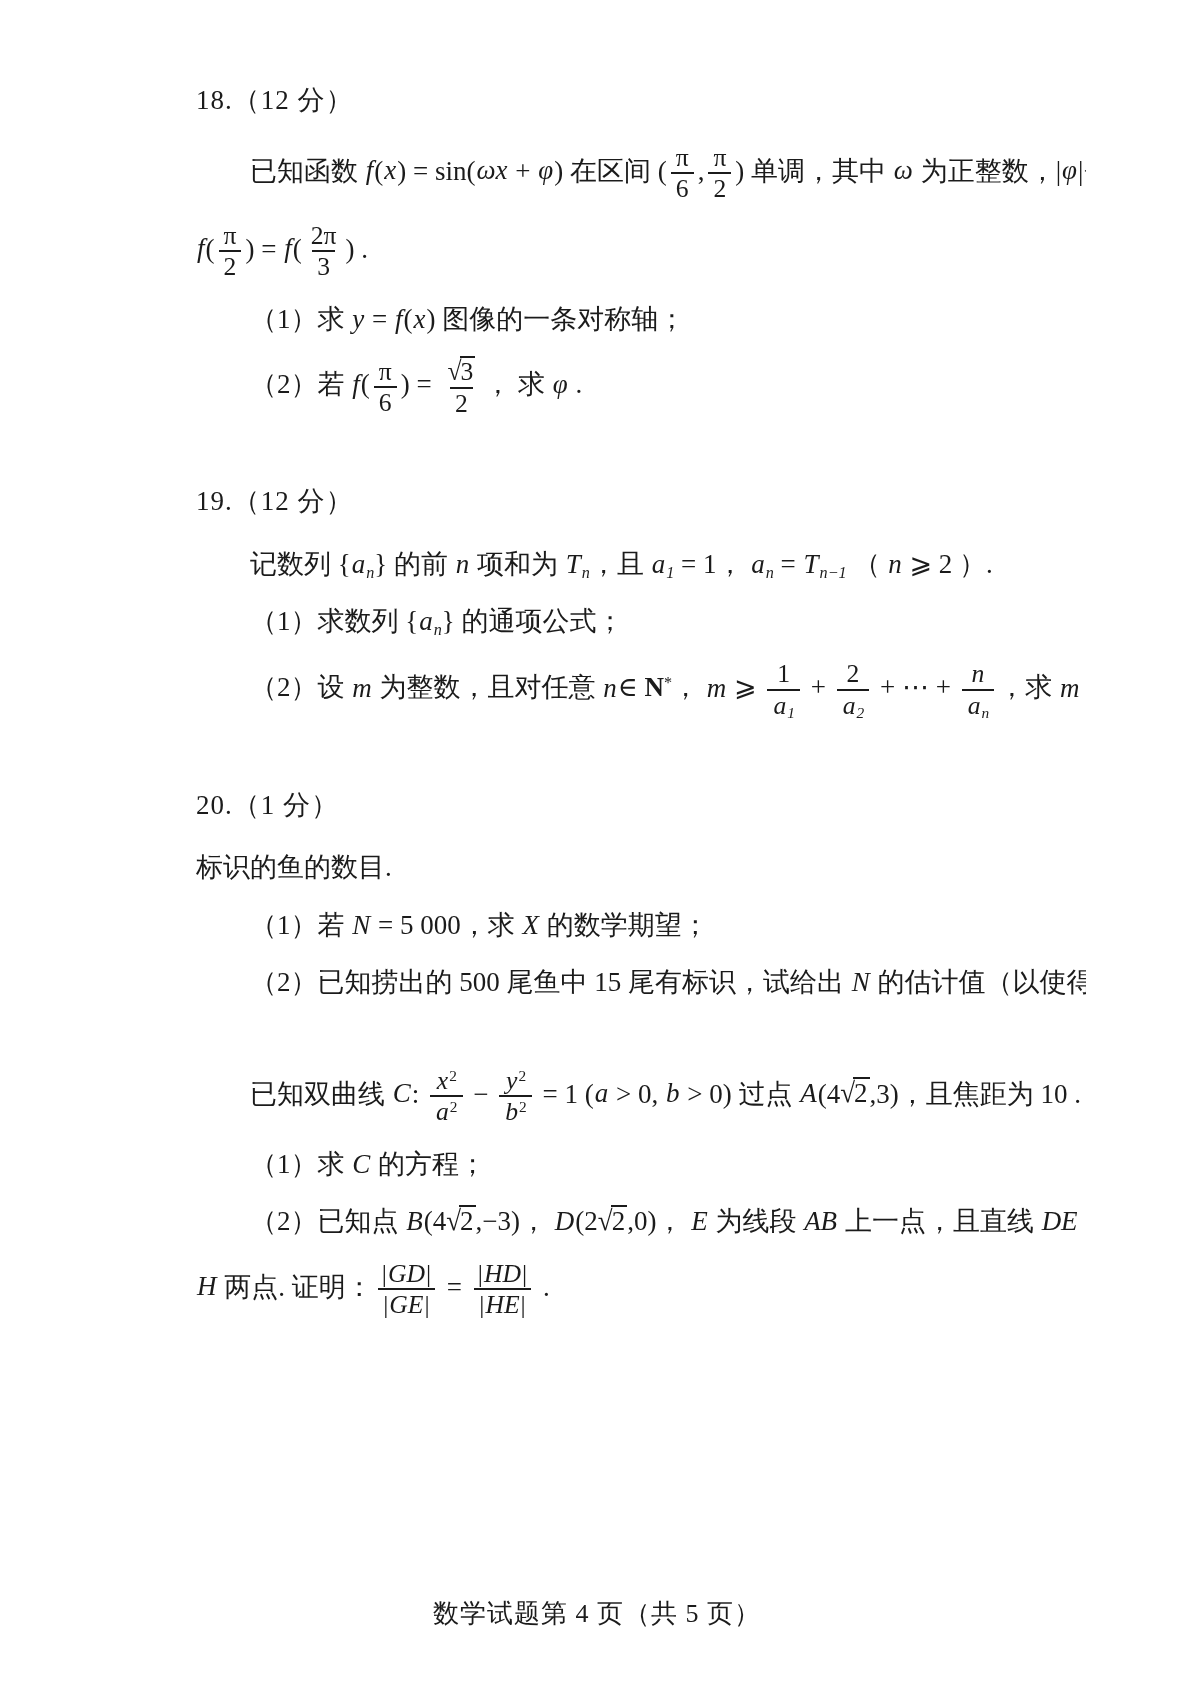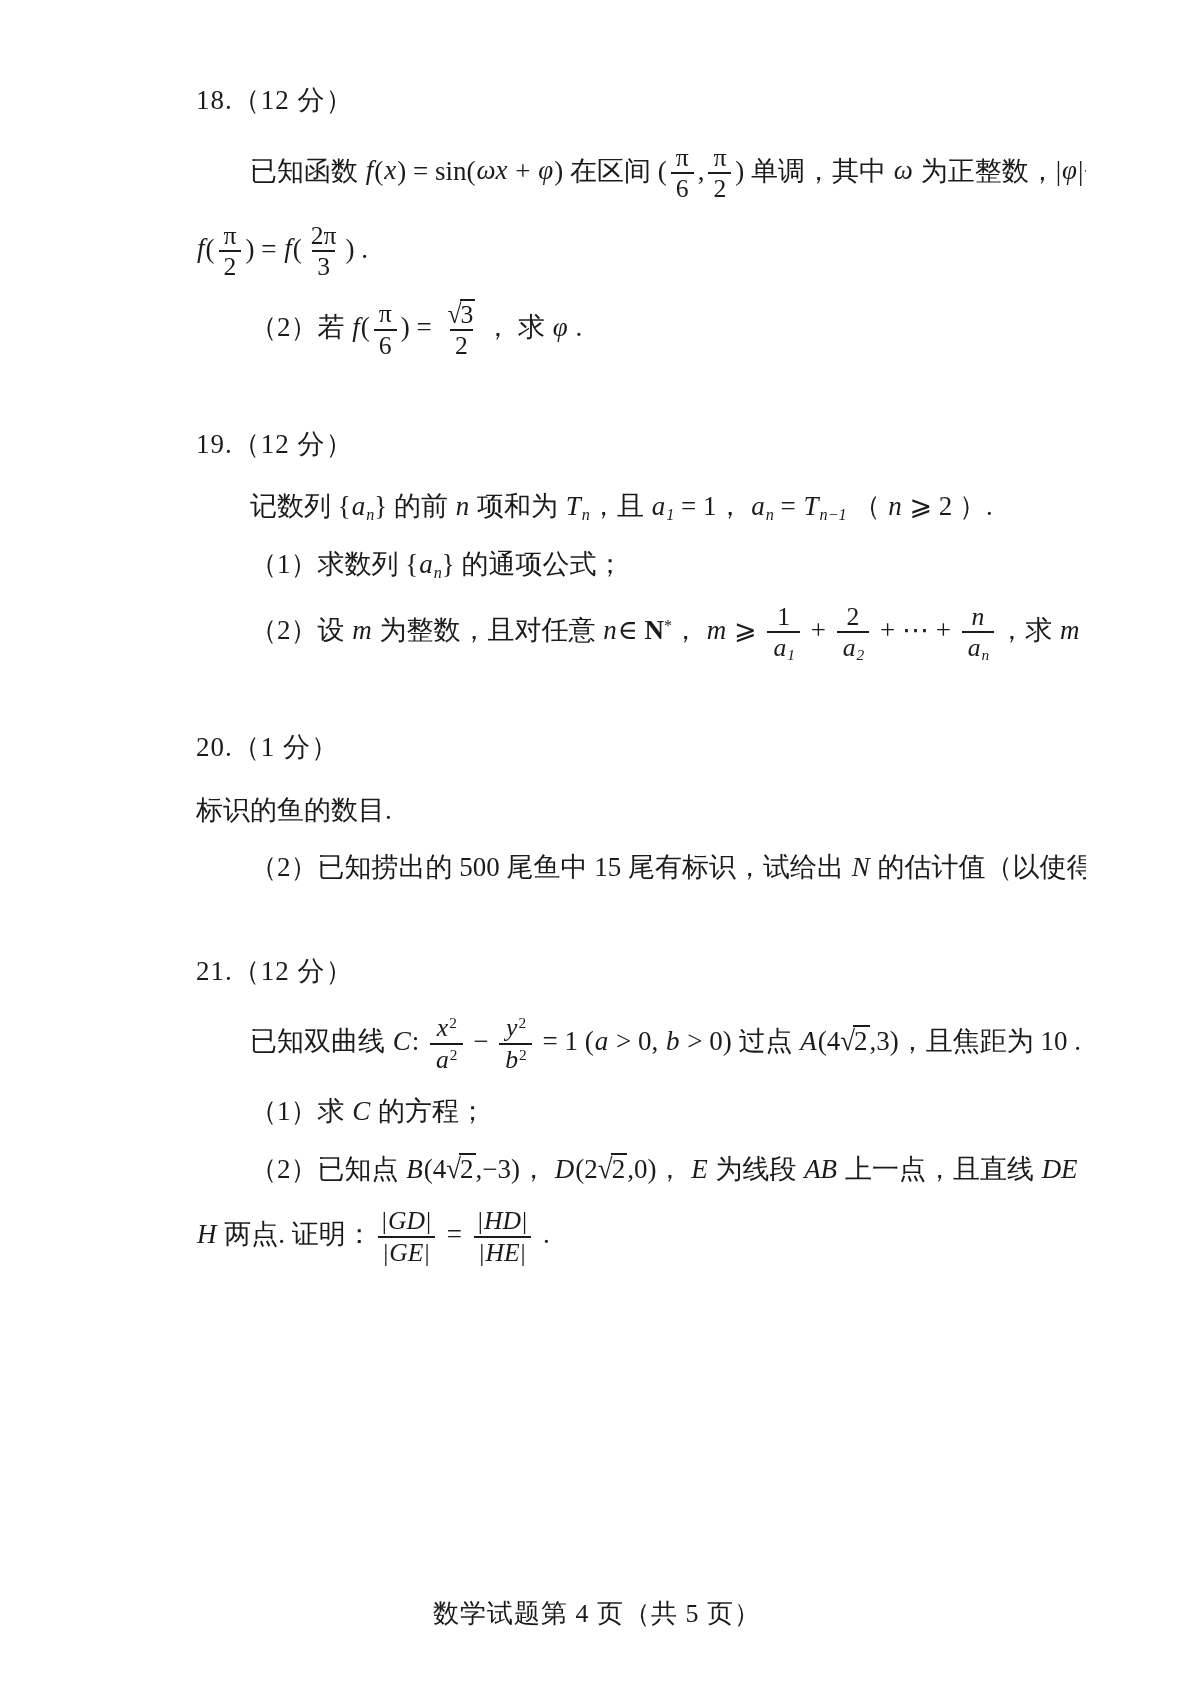--- a/index.html
+++ b/index.html
@@ -77,20 +77,21 @@
           <span class="fn">π</span>
           <span class="fd">2</span>
         </span>，且</div>
     <div class="line"><span class="vi">f</span>(<span class="frac">
           <span class="fn">π</span>
           <span class="fd">2</span>
         </span>) = <span class="vi">f</span>(<span class="frac">
           <span class="fn">2π</span>
           <span class="fd">3</span>
         </span>) .</div>
+    <div class="line ind">（1）求 <span class="vi">y</span> = <span class="vi">f</span>(<span class="vi">x</span>) 图像的一条对称轴；</div>
     <div class="line ind">（2）若 <span class="vi">f</span>(<span class="frac">
           <span class="fn">π</span>
           <span class="fd">6</span>
         </span>) = <span class="frac">
           <span class="fn"><span class="sqrt"><span class="rsign">√</span><span class="rbody">3</span></span></span>
           <span class="fd">2</span>
         </span>， 求 <span class="vi">φ</span> .</div>
   </section>
 
   <section class="problem">
@@ -105,25 +106,25 @@
           <span class="fd"><span class="vi">a</span><span class="vsub">2</span></span>
         </span> + ⋯ + <span class="frac">
           <span class="fn"><span class="vi">n</span></span>
           <span class="fd"><span class="vi">a</span><span class="vsub">n</span></span>
         </span>，求 <span class="vi">m</span> 的最小值.</div>
   </section>
 
   <section class="problem">
     <div class="line head">20.（1 分）</div>
     <div class="line">标识的鱼的数目.</div>
+    <div class="line ind">（1）若 <span class="vi">N</span> = 5 000，求 <span class="vi">X</span> 的数学期望；</div>
     <div class="line ind">（2）已知捞出的 500 尾鱼中 15 尾有标识，试给出 <span class="vi">N</span> 的估计值（以使得 <span class="vi">P</span>(<span class="vi">X</span> = 15) 最</div>
   </section>
 
   <section class="problem">
-    <div class="line head">21.（12 分）</div>
     <div class="line ind">已知双曲线 <span class="vi">C</span>: <span class="frac">
           <span class="fn"><span class="vi">x</span><span class="vsup">2</span></span>
           <span class="fd"><span class="vi">a</span><span class="vsup">2</span></span>
         </span> − <span class="frac">
           <span class="fn"><span class="vi">y</span><span class="vsup">2</span></span>
           <span class="fd"><span class="vi">b</span><span class="vsup">2</span></span>
         </span> = 1 (<span class="vi">a</span> &gt; 0, <span class="vi">b</span> &gt; 0) 过点 <span class="vi">A</span>(4<span class="sqrt"><span class="rsign">√</span><span class="rbody">2</span></span>,3)，且焦距为 10 .</div>
     <div class="line ind">（1）求 <span class="vi">C</span> 的方程；</div>
     <div class="line ind">（2）已知点 <span class="vi">B</span>(4<span class="sqrt"><span class="rsign">√</span><span class="rbody">2</span></span>,−3)， <span class="vi">D</span>(2<span class="sqrt"><span class="rsign">√</span><span class="rbody">2</span></span>,0)， <span class="vi">E</span> 为线段 <span class="vi">AB</span> 上一点，且直线 <span class="vi">DE</span> 交 <span class="vi">C</span> 于 <span class="vi">G</span>，</div>
     <div class="line"><span class="vi">H</span> 两点. 证明：<span class="frac">

